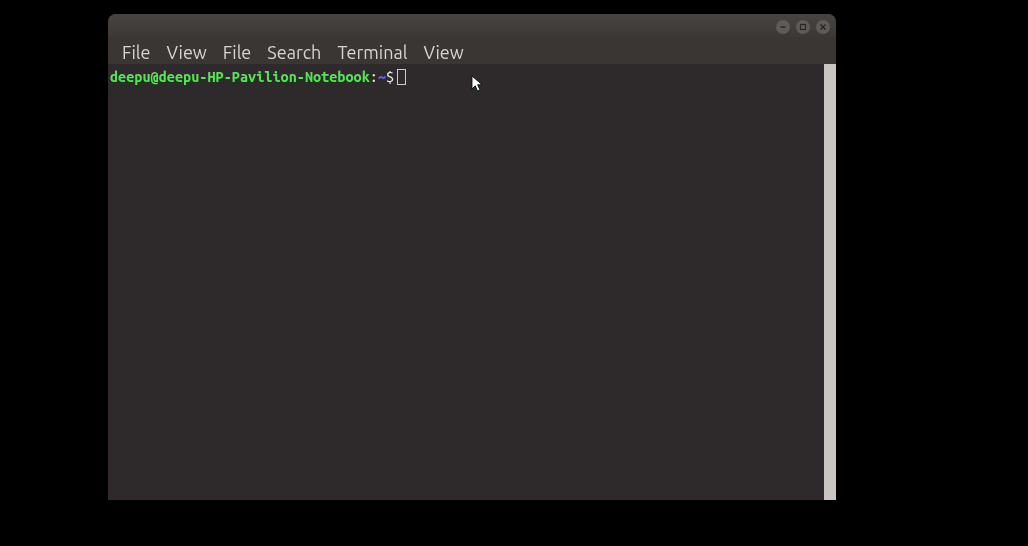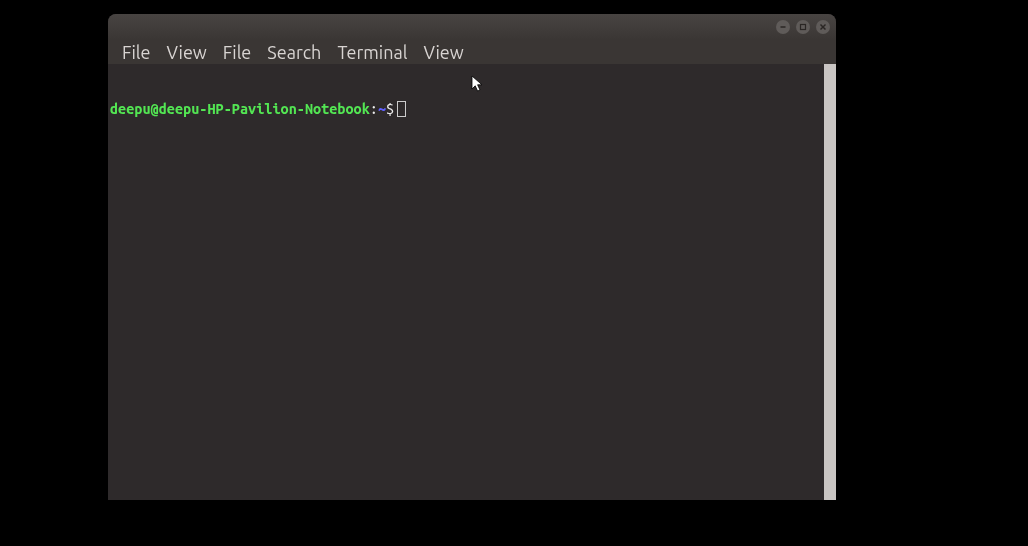--- a/index.html
+++ b/index.html
@@ -81,21 +81,20 @@
       font-size: 14.5px;
       line-height: 17px;
       padding: 2px 2px;
       position: relative;
       height: calc(100% - 50px);
       color: #eeeeee;
     }
     .prompt-line {
       display: flex;
       align-items: baseline;
-      margin-top: 32px;
     }
     .pr-user {
       color: #53e653;
       font-weight: bold;
     }
     .pr-colon {
       color: #eeeeee;
     }
     .pr-tilde {
       color: #6060ff;

